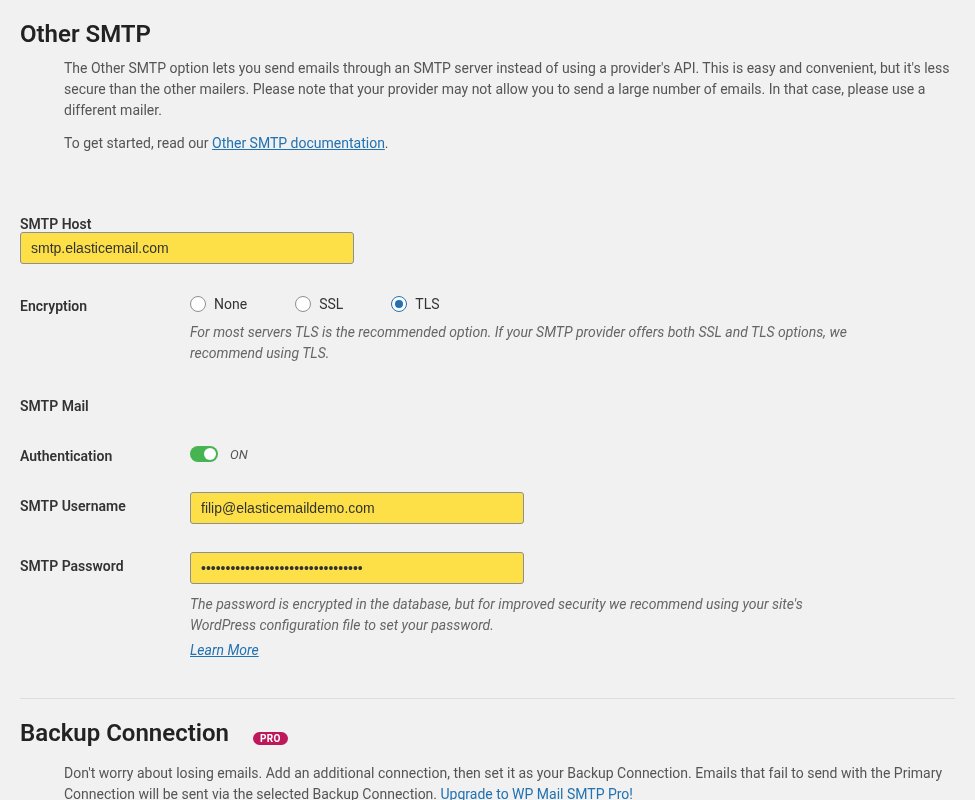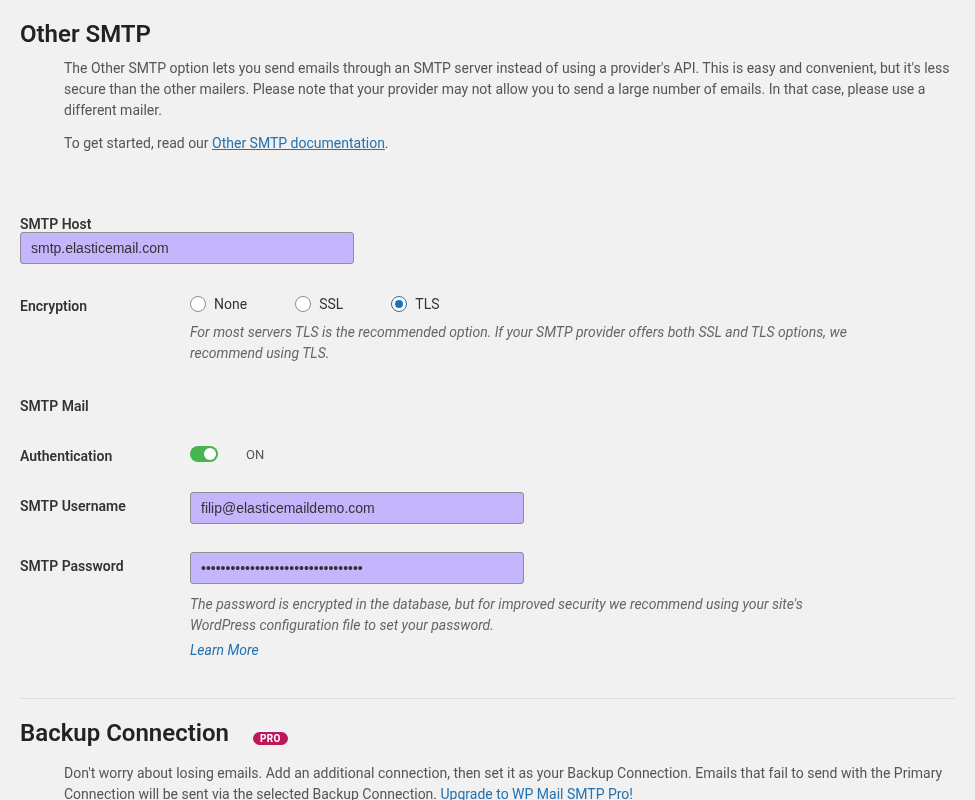--- a/index.html
+++ b/index.html
@@ -36,21 +36,21 @@
       font-weight: 600;
       color: #333;
       padding-top: 6px;
     }
     .form-field { flex: 1; }
     input[type="text"], input[type="password"] {
       height: 32px;
       padding: 12px 10px;
       border: 1px solid #8c8f94;
       border-radius: 3px;
-      background: #c4b5fd;
+      background: #fde047;
       font-size: 14px;
       color: #333;
     }
     input[type="text"].wide, input[type="password"].wide { width: 334px; }
     input[type="text"].narrow { width: 62px; }
     .radio-group { display: flex; gap: 48px; align-items: center; padding-top: 4px; }
     .radio-option { display: flex; align-items: center; gap: 8px; cursor: pointer; }
     .radio-circle {
       width: 16px; height: 16px;
       border: 1.5px solid #8c8f94;
@@ -60,21 +60,21 @@
     }
     .radio-circle.checked { border-color: #2271b1; }
     .radio-dot { width: 8px; height: 8px; border-radius: 50%; background: #2271b1; }
     .help-text {
       font-style: italic;
       color: #666;
       margin-top: 10px;
       line-height: 1.5;
       max-width: 680px;
     }
-    .toggle-wrap { display: flex; align-items: center; gap: 28px; padding-top: 4px; }
+    .toggle-wrap { display: flex; align-items: center; gap: 12px; padding-top: 4px; font-style: italic; }
     .toggle {
       width: 28px; height: 16px;
       background: #46b450;
       border-radius: 10px;
       position: relative;
       cursor: pointer;
     }
     .toggle-knob {
       width: 12px; height: 12px;
       background: #fff;
@@ -98,20 +98,21 @@
       font-weight: 700;
       padding: 1px 7px;
       border-radius: 8px;
       letter-spacing: 0.3px;
     }
     .learn-more-link {
       display: inline-block;
       margin-top: 6px;
       color: #2271b1;
       font-style: italic;
+      text-decoration: underline;
       cursor: pointer;
     }
   </style>
 </head>
 <body>
 
 <h2>Other SMTP</h2>
 <p class="description">The Other SMTP option lets you send emails through an SMTP server instead of using a provider's API. This is easy and convenient, but it's less secure than the other mailers. Please note that your provider may not allow you to send a large number of emails. In that case, please use a different mailer.</p>
 <p class="description">
   <span>To get started, read our </span><a class="link">Other SMTP documentation</a><span>.</span>

